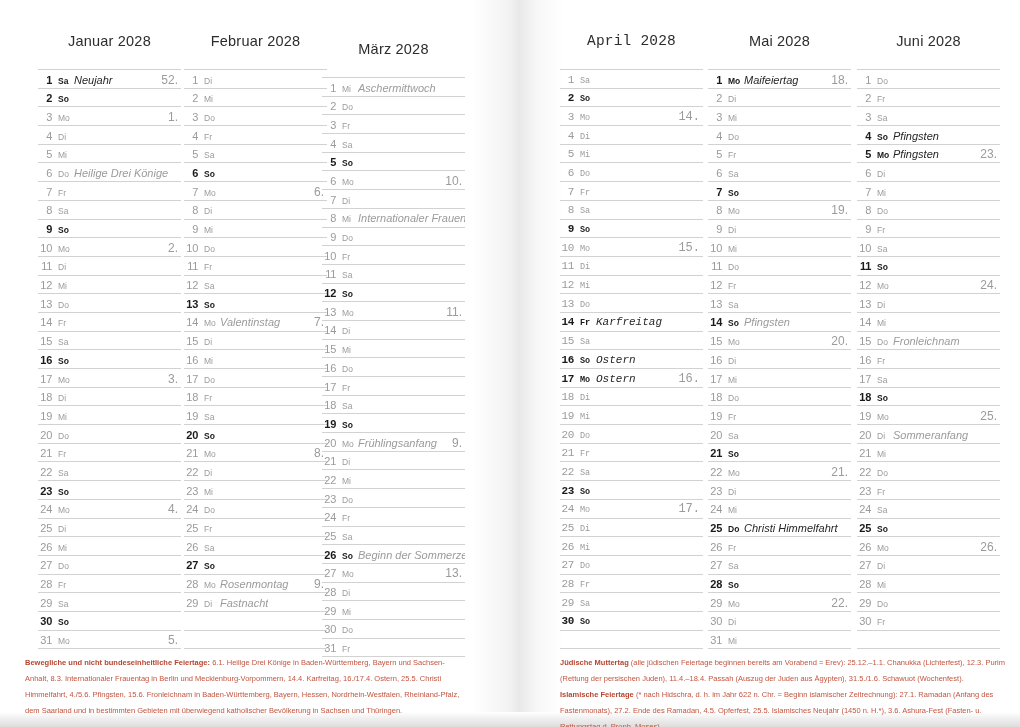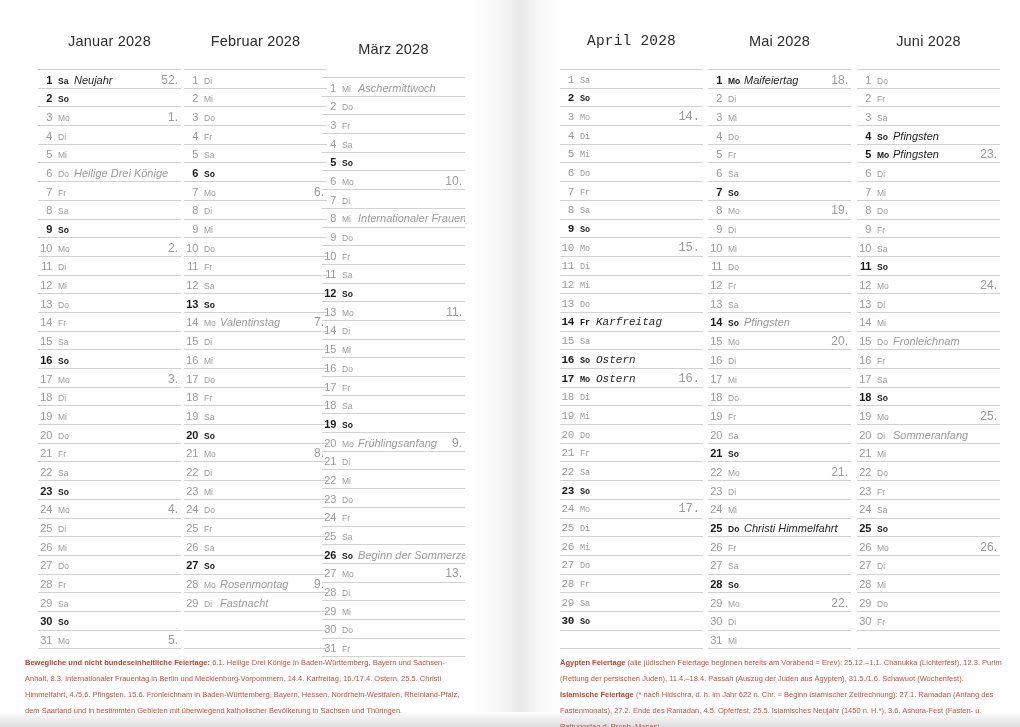--- a/index.html
+++ b/index.html
@@ -856,15 +856,15 @@
   </div>
 
 <div class="gutter"></div>
 <div class="bottom-edge"></div>
 
 <div class="foot" id="foot-left">
   <b>Bewegliche und nicht bundeseinheitliche Feiertage:</b><span> 6.1. Heilige Drei Könige in Baden-Württemberg, Bayern und Sachsen-Anhalt, 8.3. Internationaler Frauentag in Berlin und Mecklenburg-Vorpommern, 14.4. Karfreitag, 16./17.4. Ostern, 25.5. Christi Himmelfahrt, 4./5.6. Pfingsten, 15.6. Fronleichnam in Baden-Württemberg, Bayern, Hessen, Nordrhein-Westfalen, Rheinland-Pfalz, dem Saarland und in bestimmten Gebieten mit überwiegend katholischer Bevölkerung in Sachsen und Thüringen.</span>
 </div>
 
 <div class="foot" id="foot-right">
-  <b>Ägypten Feiertage</b><span> (alle jüdischen Feiertage beginnen bereits am Vorabend = Erev): 25.12.–1.1. Chanukka (Lichterfest), 12.3. Purim (Rettung der persischen Juden), 11.4.–18.4. Passah (Auszug der Juden aus Ägypten), 31.5./1.6. Schawuot (Wochenfest).</span><br>
+  <b>Jüdische Muttertag</b><span> (alle jüdischen Feiertage beginnen bereits am Vorabend = Erev): 25.12.–1.1. Chanukka (Lichterfest), 12.3. Purim (Rettung der persischen Juden), 11.4.–18.4. Passah (Auszug der Juden aus Ägypten), 31.5./1.6. Schawuot (Wochenfest).</span><br>
   <b>Islamische Feiertage</b><span> (* nach Hidschra, d. h. im Jahr 622 n. Chr. = Beginn islamischer Zeitrechnung): 27.1. Ramadan (Anfang des Fastenmonats), 27.2. Ende des Ramadan, 4.5. Opferfest, 25.5. Islamisches Neujahr (1450 n. H.*), 3.6. Ashura-Fest (Fasten- u. Rettungstag d. Proph. Moses).</span>
 </div>
 
 </body></html>

